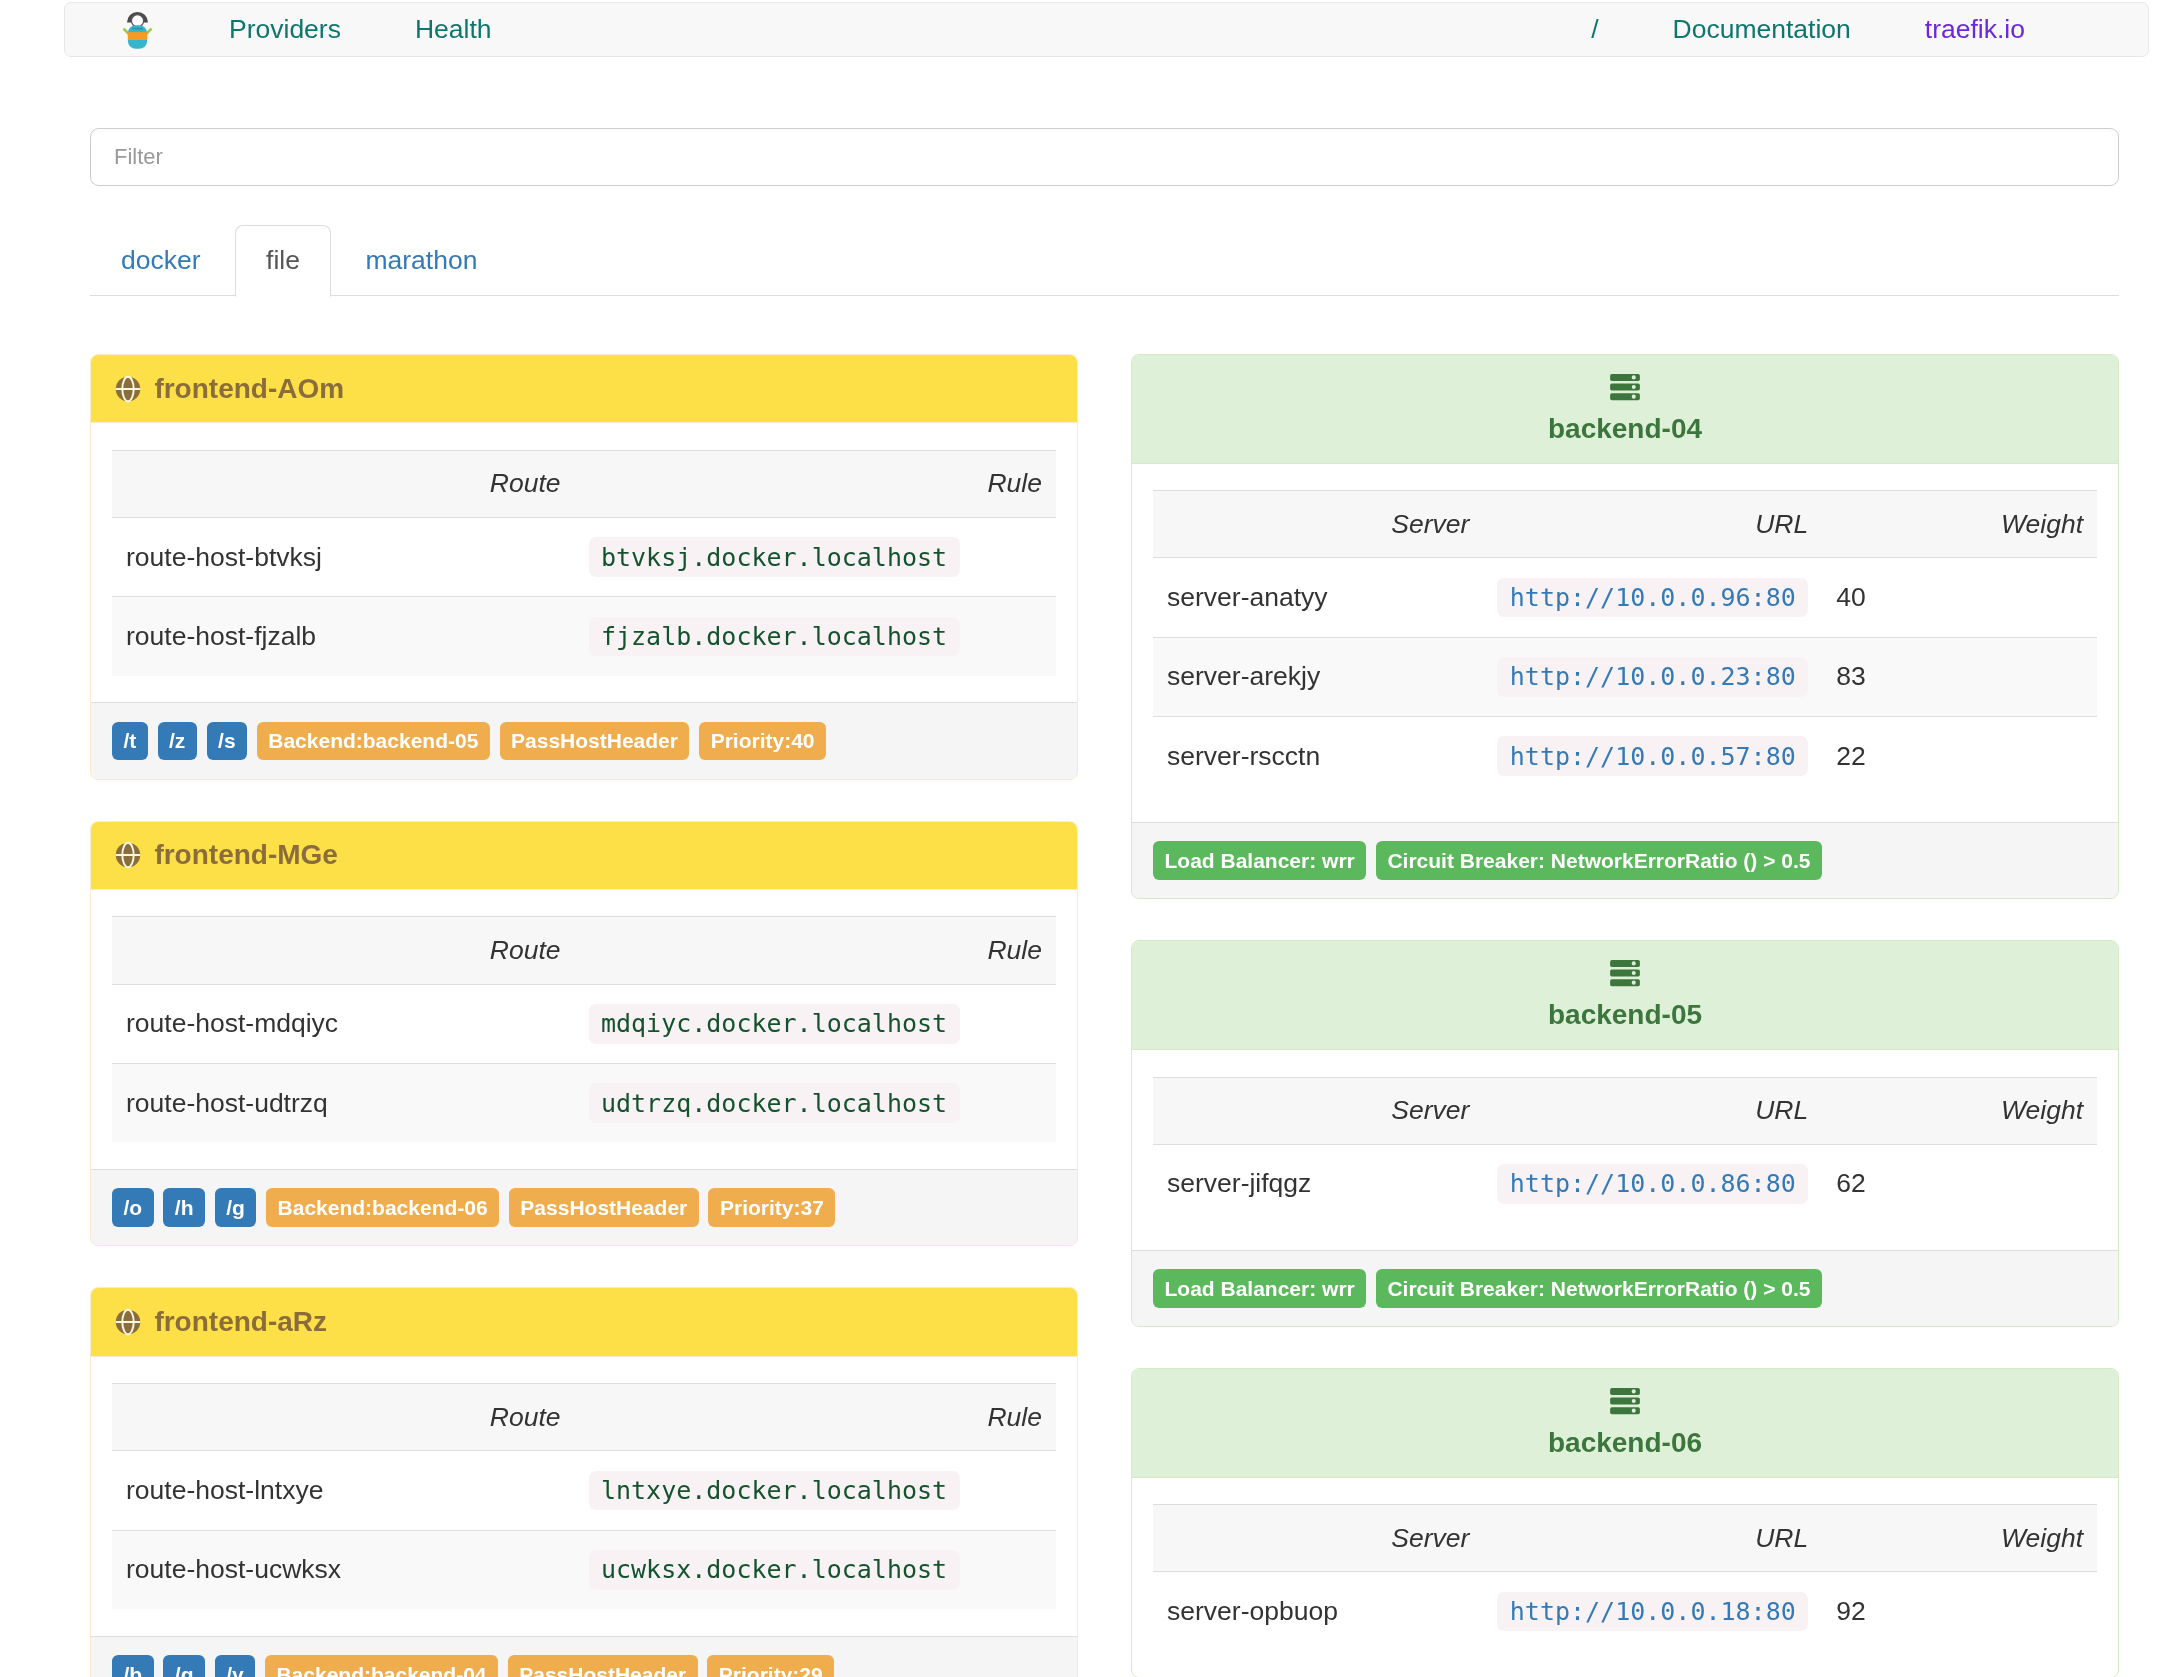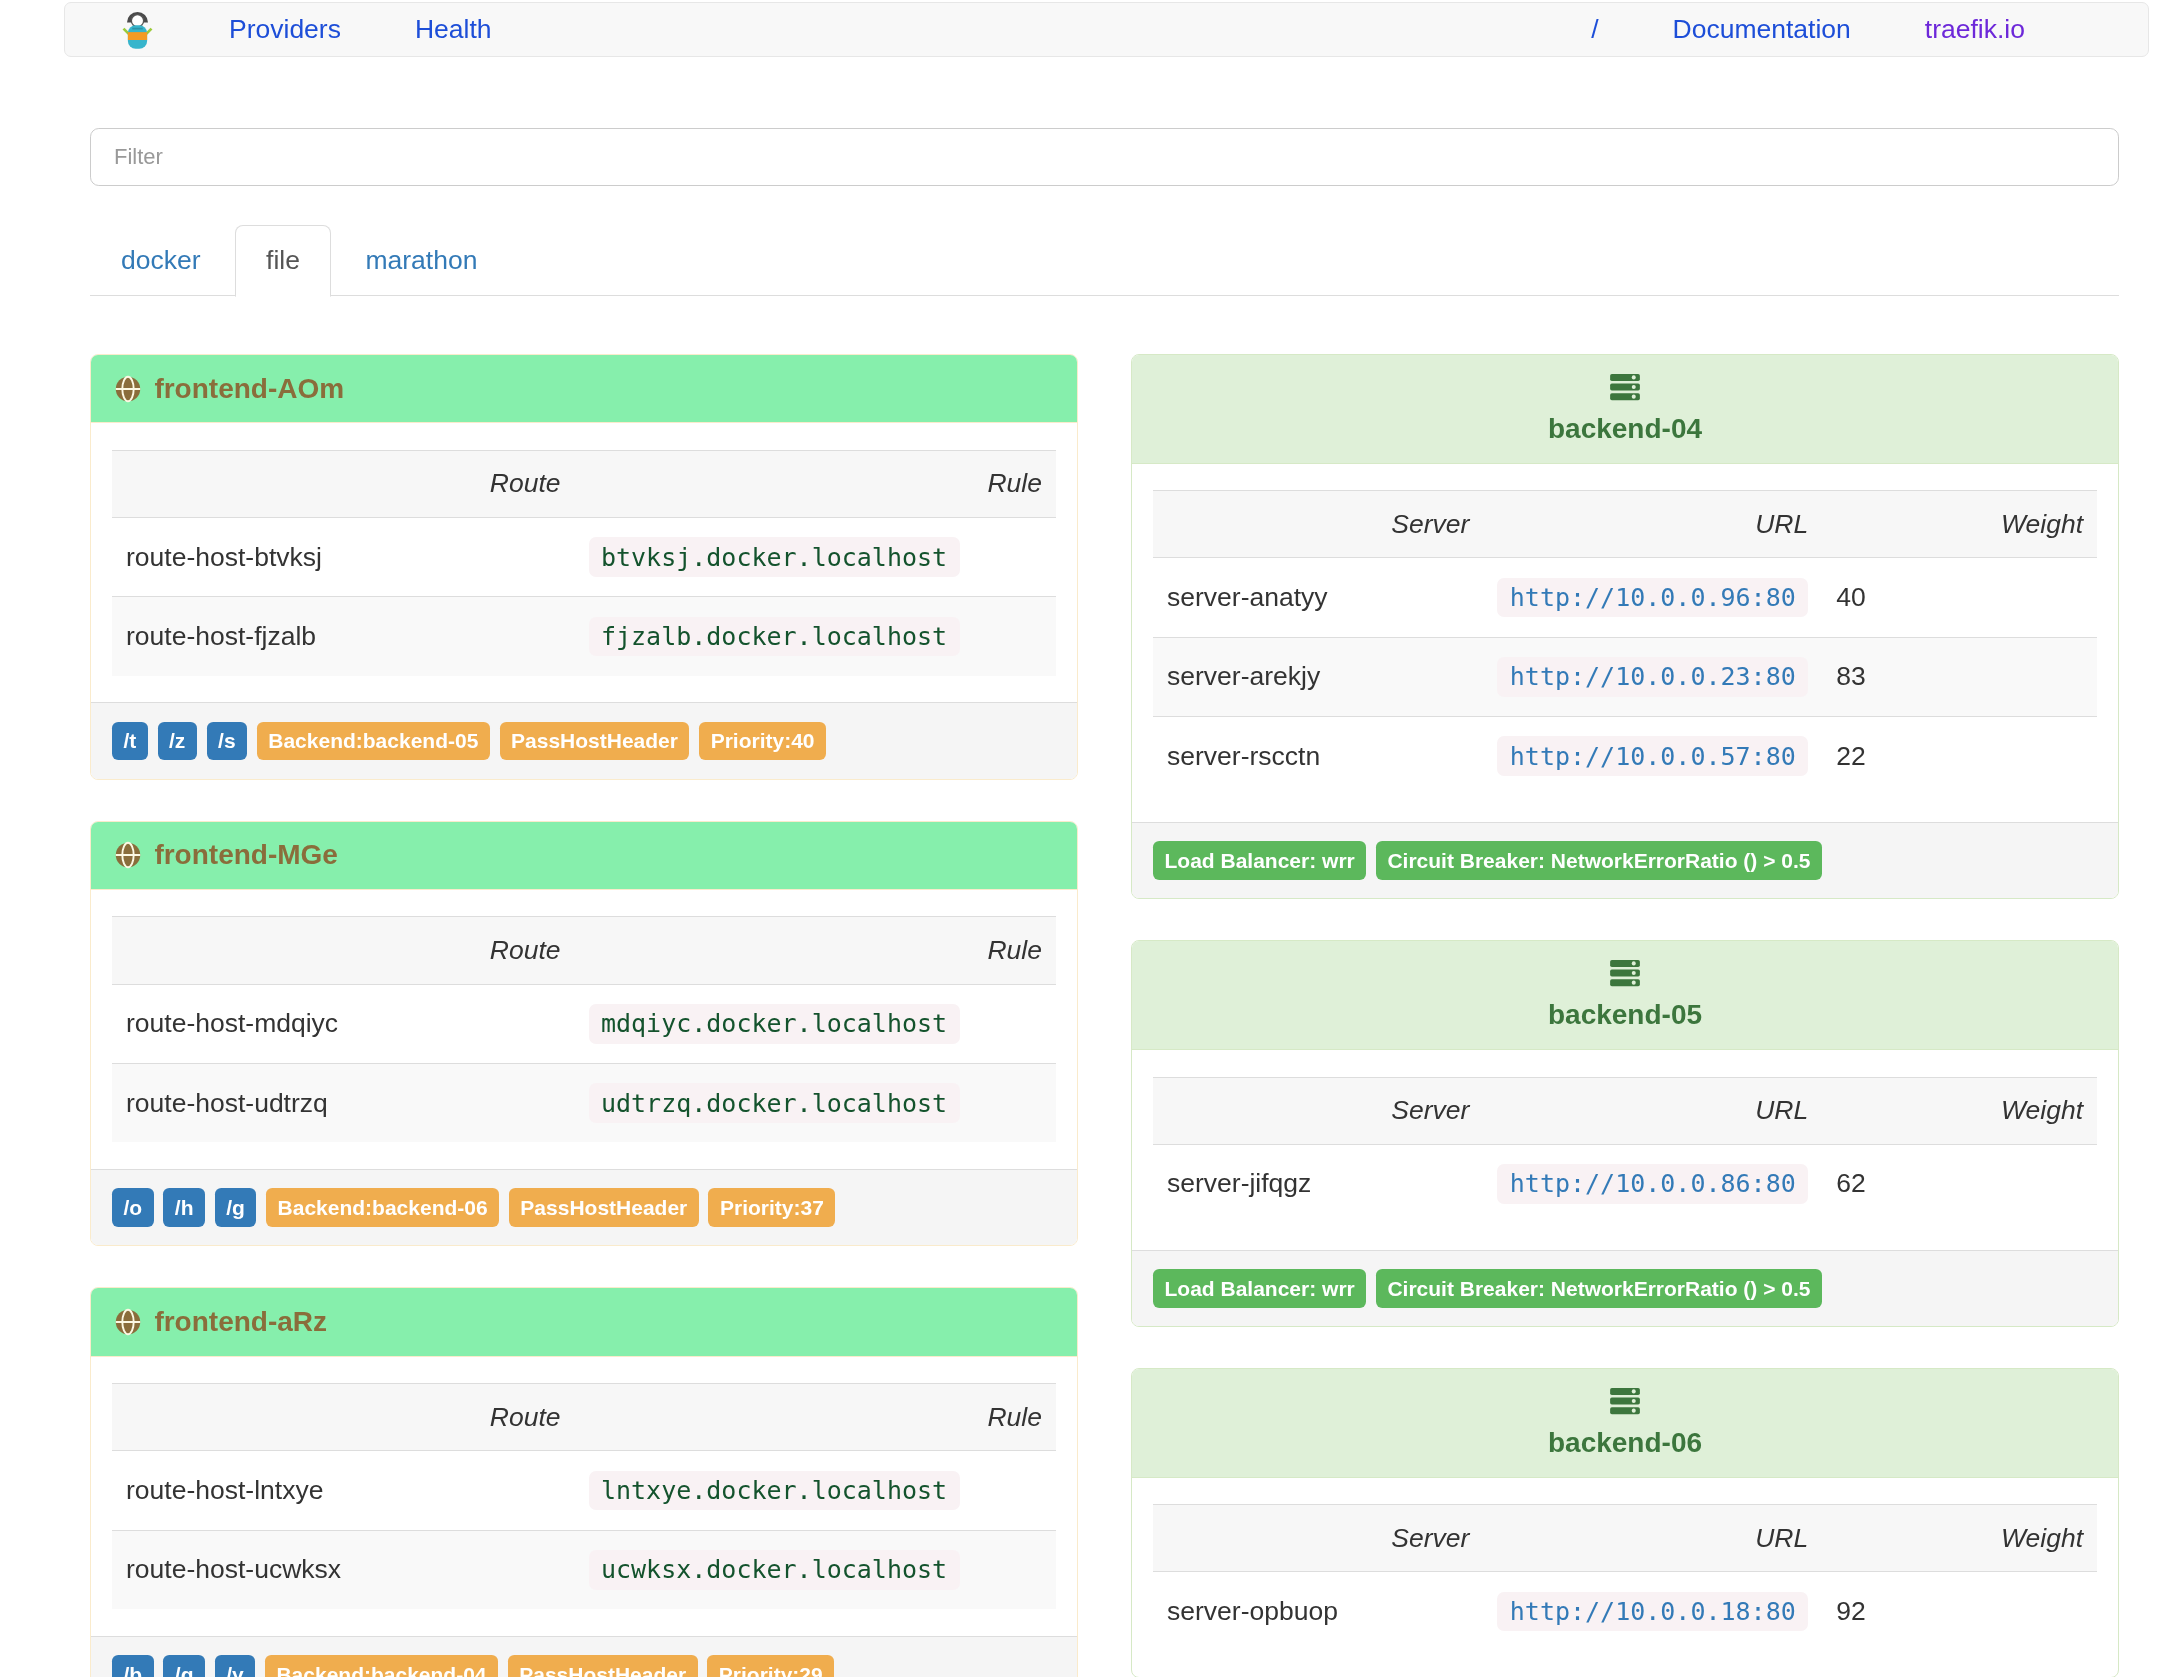--- a/index.html
+++ b/index.html
@@ -12,21 +12,21 @@
 
   
   .navbar {
     position:absolute; top:1.8px; left:64px; right:25px; height:55px;
     background:#f8f8f8; border:0.9px solid #e7e7e7; border-radius:7px;
     display:flex; align-items:center; justify-content:space-between;
   }
   .nav-left { display:flex; align-items:center; height:100%; }
   .brand { display:flex; align-items:center; padding:0 37px 0 55px; cursor:pointer; }
   .nav-link {
-    padding:0 37px; color:#1d4ed8; font-size:26.5px; line-height:53px;
+    padding:0 37px; color:#0f766e; font-size:26.5px; line-height:53px;
     text-decoration:none; cursor:pointer; white-space:nowrap;
   }
   .nav-right { display:flex; align-items:center; padding-right:86px; }
   .nav-link.site { color:#6d28d9; }
 
   
   .container { position:absolute; top:128px; left:90px; width:2029px; }
 
   .filter-input {
     width:100%; height:58px; border:1.8px solid #ccc; border-radius:8.8px;
@@ -49,21 +49,21 @@
   .col { width:988px; flex:0 0 988px; }
 
   
   .panel { border:1.8px solid; border-radius:8px; margin-bottom:41px; overflow:hidden; background:#fff; }
   .panel.warning { border-color:#faebcc; }
   .panel.success { border-color:#d6e9c6; }
   .panel-heading {
     padding:17.6px 23px; font-size:28px; font-weight:bold;
     display:flex; align-items:center; gap:12.4px;
   }
-  .panel.warning .panel-heading { background:#86efac; color:#8a6d3b; border-bottom:1.8px solid #faebcc; }
+  .panel.warning .panel-heading { background:#fde047; color:#8a6d3b; border-bottom:1.8px solid #faebcc; }
   .panel.success .panel-heading { background:#dff0d8; color:#3c763d; border-bottom:1.8px solid #d6e9c6;flex-direction:column; }
   .panel-body { padding:26.5px 21px; }
   .panel-footer {
     background:#f5f5f5; border-top:1.8px solid #ddd; padding:18.5px 21px;
     display:flex; gap:9.7px; align-items:center; flex-wrap:wrap;
   }
   .icon { display:flex; align-items:center; }
 
   
   table { width:100%; border-collapse:collapse; }

